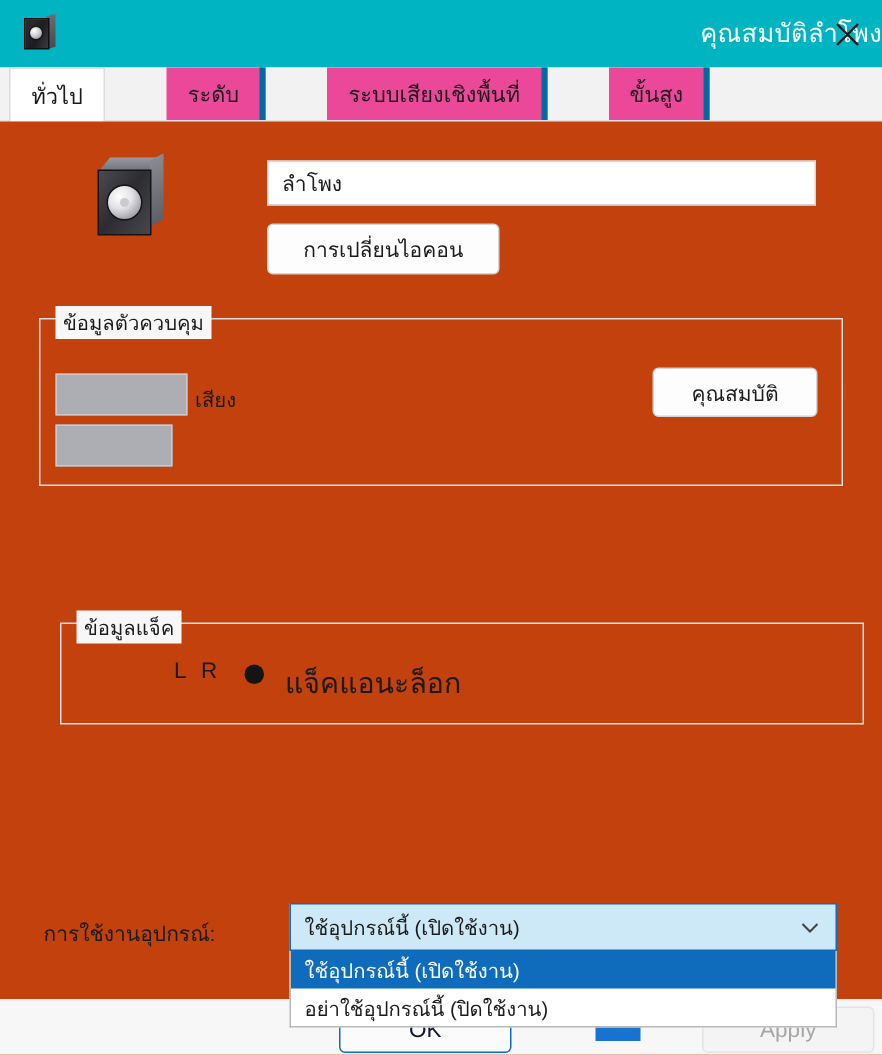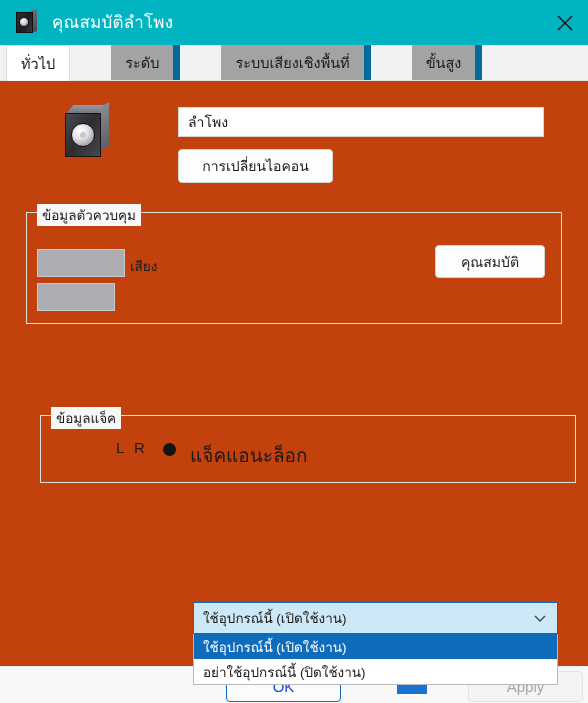--- a/index.html
+++ b/index.html
@@ -17,20 +17,21 @@
   }
 
   
   .titlebar {
     position: absolute;
     left: 0; top: 0;
     width: 588px; height: 45px;
     background: #00b5c1;
     display: flex;
     align-items: center;
+    justify-content: space-between;
   }
   .title-icon {
     width: 24px; height: 24px;
     margin-left: 14px;
     position: relative;
     flex: none;
   }
   .title-icon .spk-body {
     position: absolute;
     left: 2px; top: 1px;
@@ -85,22 +86,22 @@
     padding-left: 6px;
     box-sizing: border-box;
     gap: 41px;
   }
   .tab {
     display: flex;
     align-items: center;
     padding: 0 14px;
     font-size: 14.5px;
     color: #1b1b1b;
-    background: #a3a3a3;
-    border-right: 7px solid #0369a1;
+    background: #ec4899;
+    border-right: 4px solid #0369a1;
     cursor: default;
     white-space: nowrap;
   }
   .tab.active {
     background: #ffffff;
     border-top: 1px solid #dcdcdc;
     border-left: 1px solid #dcdcdc;
     border-right: 1px solid #dcdcdc;
     margin-bottom: -1px;
     padding-bottom: 1px;
@@ -331,21 +332,21 @@
   .footer-btn {
     position: absolute;
     top: 4px;
     height: 31px;
     width: 115px;
     background: #fbfbfb;
     border: 1px solid #d4d4d4;
     border-radius: 4px;
     font-family: "Liberation Sans", "DejaVu Sans", sans-serif;
     font-size: 15px;
-    color: #1d4ed8;
+    color: #0f172a;
     cursor: default;
     box-sizing: border-box;
   }
   #ok-button { left: 226px; border: 1px solid #0f6cbd; }
   #apply-button { left: 468px; color: #a6a6a6; background: #f4f4f4; border-color: #e3e3e3; }
   .cancel-wrap {
     position: absolute;
     left: 347px; top: 4px;
     width: 115px; height: 31px;
   }
@@ -412,20 +413,21 @@
     <button class="btn props-btn">คุณสมบัติ</button>
   </div>
 
   <div class="group" id="jack-group">
     <div class="group-title">ข้อมูลแจ็ค</div>
     <div class="jack-lr">L R</div>
     <div class="jack-dot"></div>
     <div class="jack-label">แจ็คแอนะล็อก</div>
   </div>
 
+  <div class="usage-label">การใช้งานอุปกรณ์:</div>
 
   <div class="usage-combo">
     <span class="combo-value">ใช้อุปกรณ์นี้ (เปิดใช้งาน)</span>
     <span class="combo-chevron">
       <svg width="14" height="14" viewBox="0 0 14 14" aria-hidden="true">
         <polyline points="2,5 7,10 12,5" fill="none" stroke="#444" stroke-width="1.4"></polyline>
       </svg>
     </span>
   </div>
 

